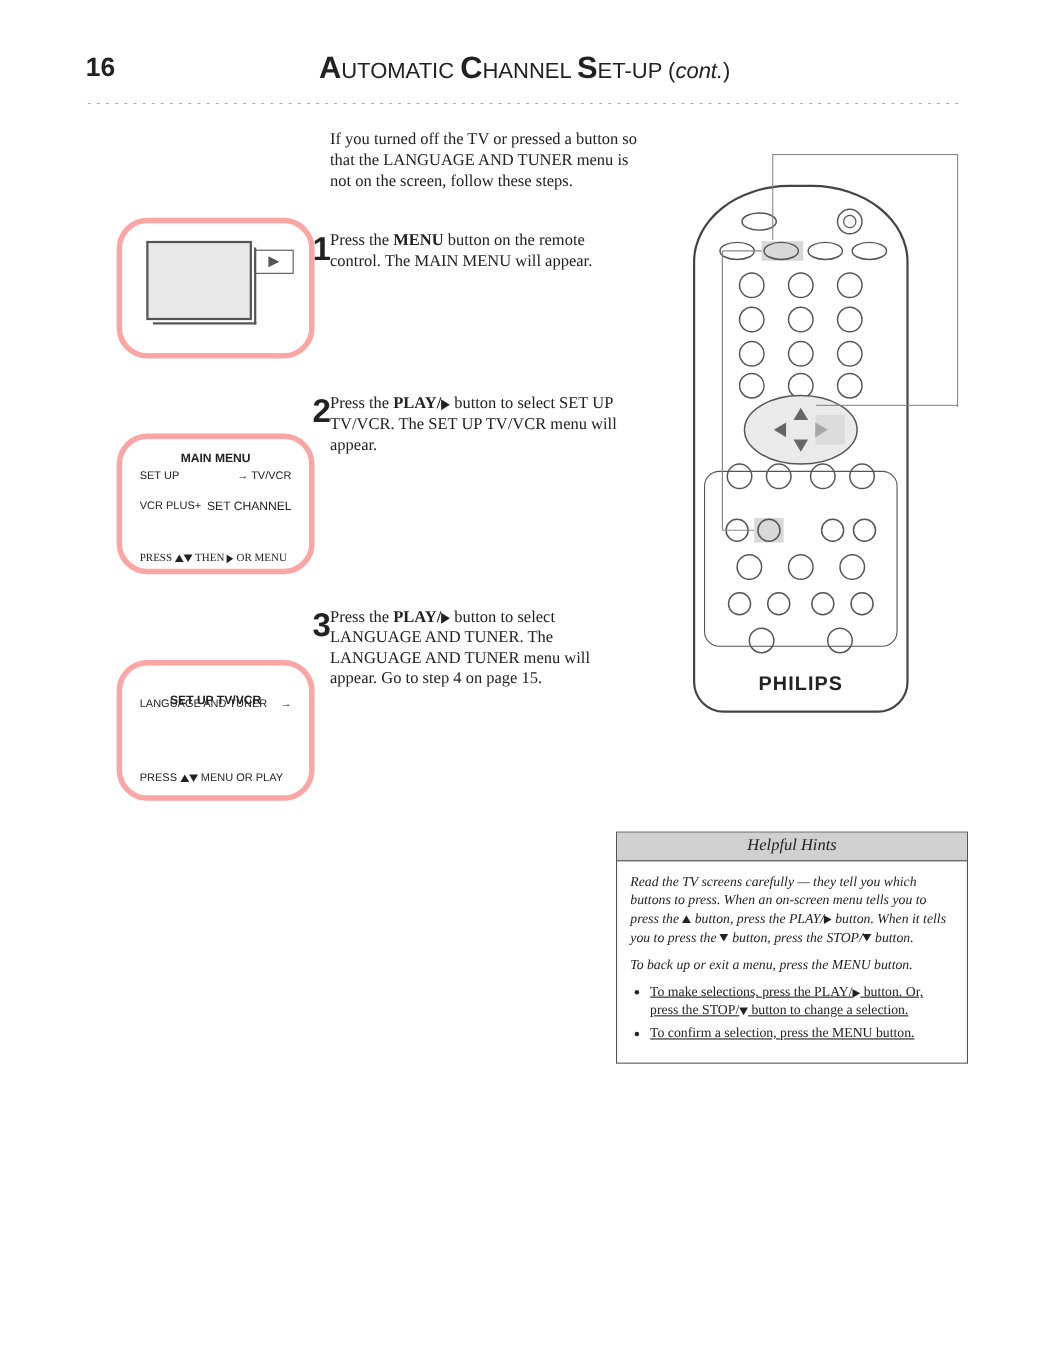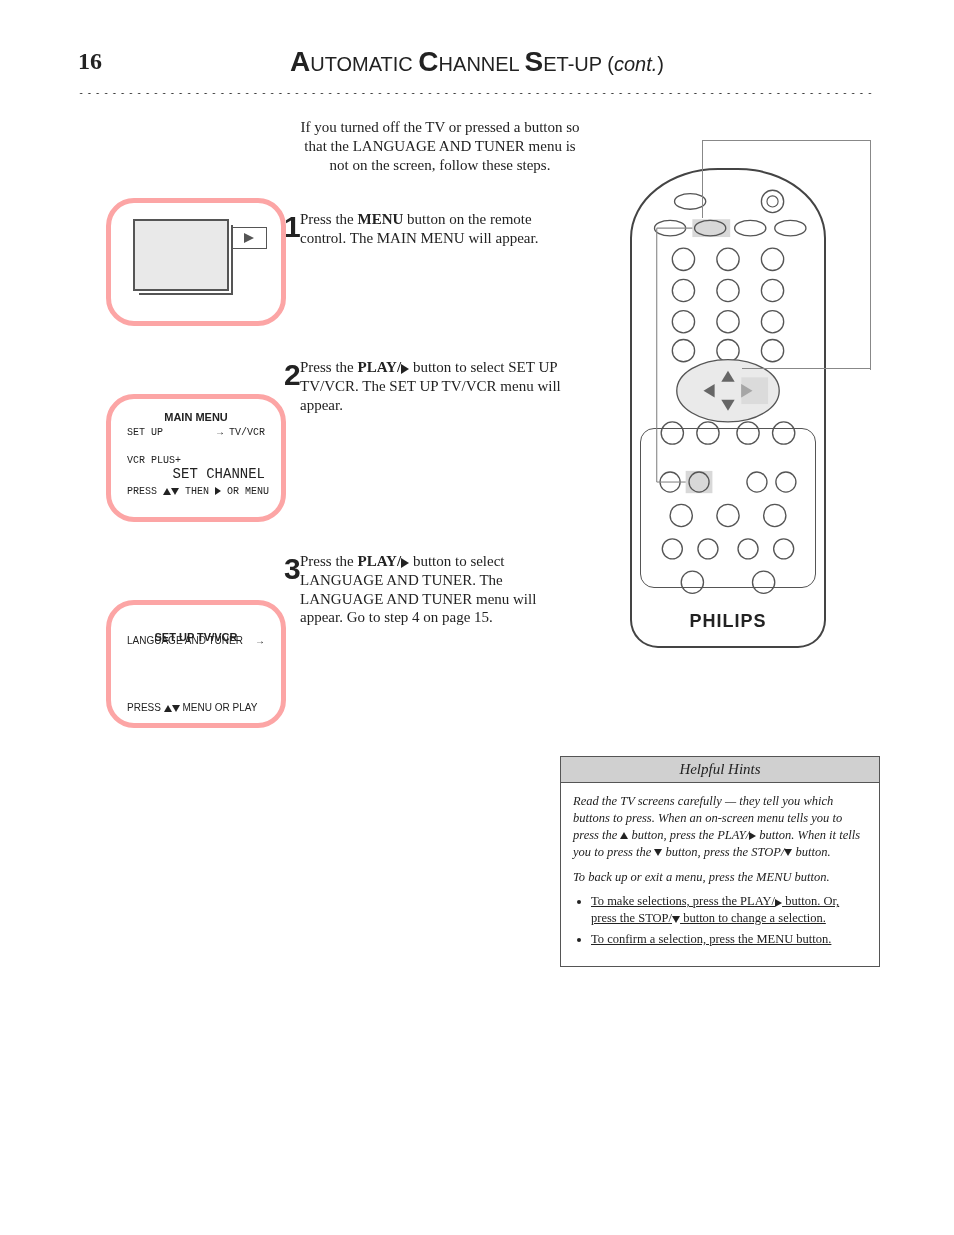--- a/index.html
+++ b/index.html
@@ -1,24 +1,24 @@
 <!DOCTYPE html>
 <html><head>
 <meta charset="utf-8">
 <style>
   * { box-sizing: border-box; margin: 0; padding: 0; }
   html, body { width: 954px; height: 1235px; background: #fff; font-family: Georgia, 'Times New Roman', serif; color: #222; }
   body { position: relative; }
 
-  .page-num { position: absolute; top: 48px; left: 78px; font-size: 24px; font-weight: bold; font-family: Liberation Serif, serif; }
+  .page-num { position: absolute; top: 48px; left: 78px; font-size: 24px; font-weight: bold; font-family: Liberation Sans, sans-serif; }
   .page-title { position: absolute; top: 46px; left: 0; right: 0; text-align: center; font-size: 22px; font-family: Arial, Helvetica, sans-serif; }
 
   .dotline { position: absolute; top: 86px; left: 78px; right: 80px; height: 8px; overflow: hidden; font-size: 18px; letter-spacing: 2px; white-space: nowrap; color: #333; }
 
-  .intro { position: absolute; top: 118px; left: 300px; width: 280px; font-size: 15px; line-height: 1.25; text-align: center; }
+  .intro { position: absolute; top: 118px; left: 300px; width: 280px; font-size: 15px; line-height: 1.25; }
 
   .step { position: absolute; left: 300px; width: 280px; font-size: 15px; line-height: 1.25; }
   .step .num { position: absolute; left: -16px; top: -2px; font-size: 30px; font-weight: bold; font-family: Arial, Helvetica, sans-serif; }
   .step1 { top: 210px; }
   .step2 { top: 358px; }
   .step3 { top: 552px; }
 
   
   .screen { position: absolute; left: 106px; width: 180px; height: 128px; border: 5px solid #fca5a5; border-radius: 28px; background: #fff; }
   .screenA { top: 198px; }
@@ -26,24 +26,24 @@
   .screenC { top: 600px; }
 
   
   .screenA .tv { position: absolute; left: 22px; top: 16px; width: 96px; height: 72px; background: #e9e9e9; border: 2px solid #555; }
   .screenA .tv::after { content: ""; position: absolute; right: -6px; bottom: -6px; width: 100%; height: 100%; border: 2px solid #555; border-top: none; border-left: none; }
   .screenA .playbox { position: absolute; right: 14px; top: 24px; width: 36px; height: 22px; border: 1.5px solid #555; }
   .screenA .playbox::after { content: ""; position: absolute; left: 12px; top: 5px; width: 0; height: 0; border-left: 10px solid #555; border-top: 5px solid transparent; border-bottom: 5px solid transparent; }
 
   
   .screenB .hd { position: absolute; top: 12px; left: 0; right: 0; text-align: center; font-size: 11px; font-family: Arial, sans-serif; font-weight: bold; }
-  .screenB .line { position: absolute; font-size: 10px; font-family: Liberation Mono, monospace; left: 16px; right: 16px; }
+  .screenB .line { position: absolute; font-size: 10px; font-family: Liberation Sans, sans-serif; left: 16px; right: 16px; }
   .screenB .l1 { top: 28px; }
   .screenB .l2 { top: 56px; }
-  .screenB .foot { position: absolute; bottom: 20px; left: 16px; font-size: 10px; font-family: Liberation Mono, monospace; }
+  .screenB .foot { position: absolute; bottom: 4px; left: 16px; font-size: 10px; font-family: Liberation Serif, serif; }
   .screenB .foot .tri { font-size: 8px; }
 
   .screenC .hd { position: absolute; top: 26px; left: 0; right: 0; text-align: center; font-size: 11px; font-family: Arial, sans-serif; font-weight: bold; }
   .screenC .line { position: absolute; font-size: 10px; font-family: Arial, sans-serif; left: 16px; right: 16px; }
   .screenC .l1 { top: 30px; }
   .screenC .foot { position: absolute; bottom: 10px; left: 16px; font-size: 10px; font-family: Arial, sans-serif; }
 
   .tri-r { display: inline-block; width: 0; height: 0; border-left: 8px solid #222; border-top: 5px solid transparent; border-bottom: 5px solid transparent; vertical-align: middle; }
   .tri-u { display: inline-block; width: 0; height: 0; border-bottom: 7px solid #222; border-left: 4px solid transparent; border-right: 4px solid transparent; vertical-align: middle; }
   .tri-d { display: inline-block; width: 0; height: 0; border-top: 7px solid #222; border-left: 4px solid transparent; border-right: 4px solid transparent; vertical-align: middle; }
@@ -101,21 +101,21 @@
 </div>
 
 <div class="screen screenB">
   <div class="hd">MAIN MENU</div>
   <div class="line l1">
     <span>SET UP</span>
     <span style="float:right">→   TV/VCR</span>
   </div>
   <div class="line l2">
     <span>VCR PLUS+</span>
-    <span style="float:right;font-size:14px">SET CHANNEL</span>
+    <span style="float:right;font-size:11px">SET CHANNEL</span>
   </div>
   <div class="foot">
     <span>PRESS </span><span class="tri-u tri"></span><span class="tri-d tri"></span><span> THEN </span><span class="tri-r" style="border-left-width:6px;border-top-width:4px;border-bottom-width:4px"></span><span> OR MENU</span>
   </div>
 </div>
 
 <div class="screen screenC">
   <div class="hd">SET UP TV/VCR</div>
   <div class="line l1">
     <span>LANGUAGE AND TUNER</span>

